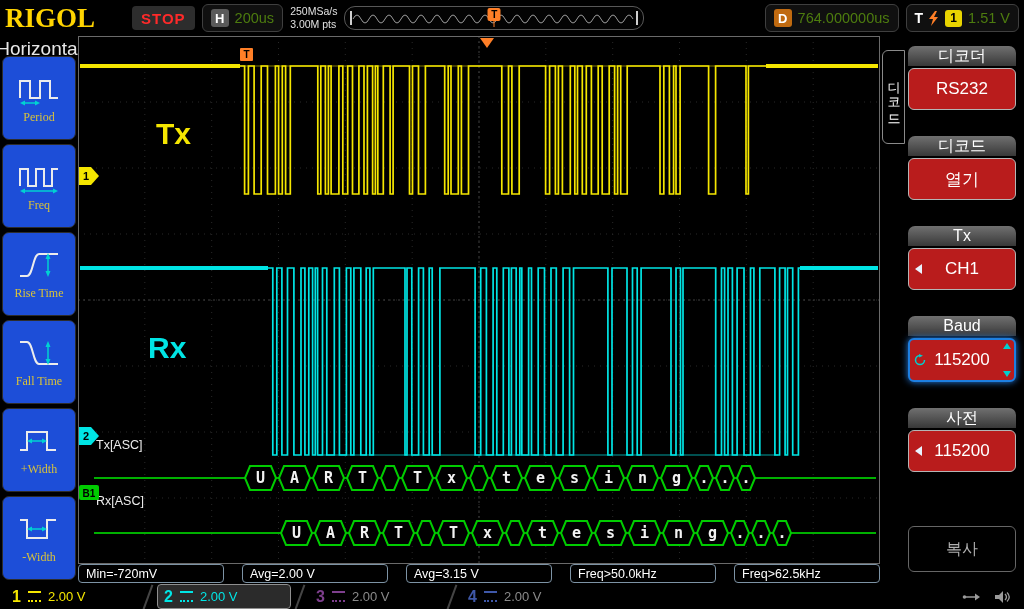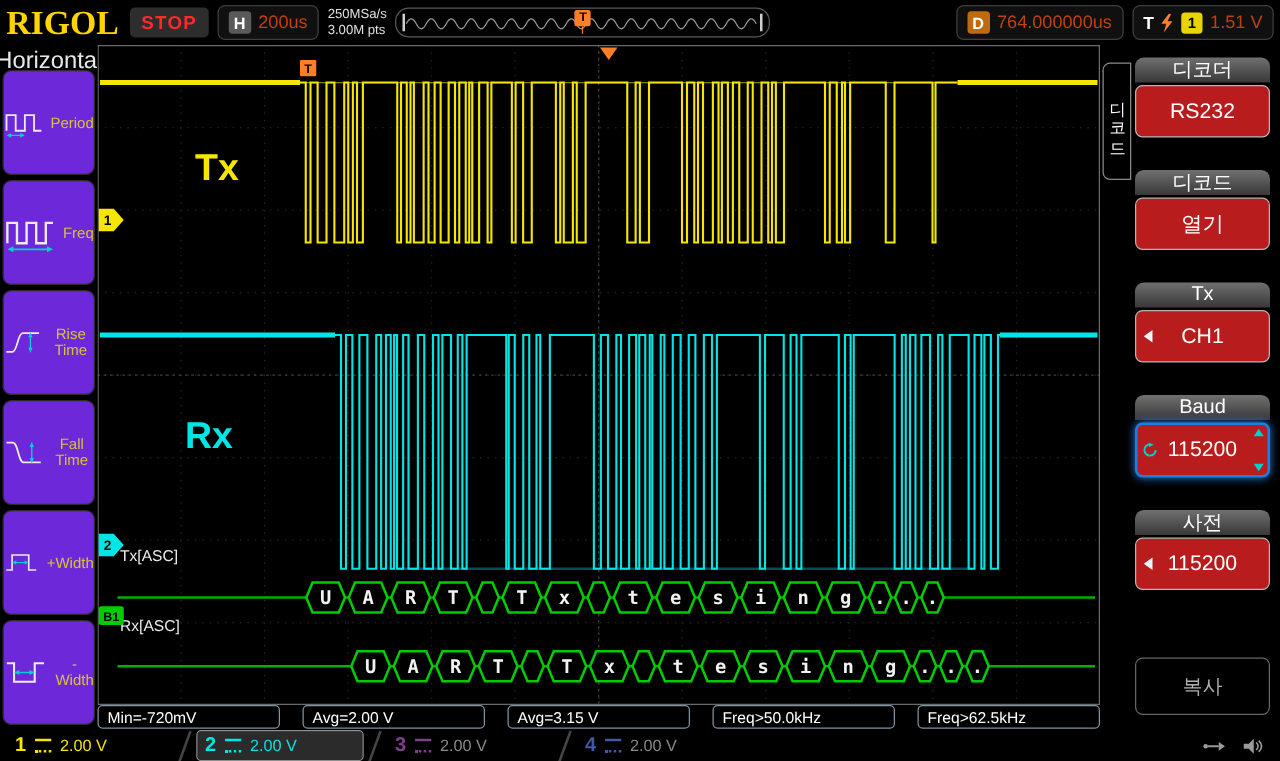--- a/index.html
+++ b/index.html
@@ -4,46 +4,46 @@
 <style>
   html,body{margin:0;padding:0;background:#000;}
   .screen{position:relative;width:1024px;height:609px;background:#000;overflow:hidden;
           font-family:"Liberation Sans",sans-serif;color:#fff;}
 
   
   .topbar{position:absolute;left:0;top:0;width:1024px;height:36px;display:flex;align-items:center;
           gap:7px;padding:0 5px;box-sizing:border-box;}
   .logo{font-family:"Liberation Serif",serif;font-weight:bold;font-size:27px;color:#ffd400;margin-right:2px;}
   .stop{background:#2d2d2d;border-radius:4px;color:#ff2a2a;font-weight:bold;font-size:15px;height:24px;
-        padding:0 9px;display:flex;align-items:center;letter-spacing:1px;}
+        padding:0 9px;display:flex;align-items:center;letter-spacing:1px;margin-left:28px;}
   .infobox{height:26px;background:#101010;border:1px solid #3f3f3f;border-radius:6px;display:flex;
            align-items:center;gap:6px;padding:0 8px;}
   .tag{width:18px;height:18px;border-radius:3px;display:flex;align-items:center;justify-content:center;
        font-size:13px;font-weight:bold;color:#fff;}
   .htag{background:#5a5a5a;}
   .dtag{background:#c06a10;}
-  .val{font-size:14.5px;color:#c2410c;white-space:nowrap;}
+  .val{font-size:14.5px;color:#4d7c0f;white-space:nowrap;}
   .rates{font-size:10.5px;line-height:1.2;color:#e0e0e0;}
   .posbar{width:298px;height:22px;border:1px solid #585858;border-radius:11px;background:#030303;
           position:relative;display:flex;align-items:center;justify-content:center;}
   .pos-t{position:absolute;left:50%;top:1px;transform:translateX(-50%);width:13px;height:13px;
          background:#ff7f27;color:#000;font-size:10px;font-weight:bold;display:flex;align-items:center;
          justify-content:center;border-radius:2px;}
   .pos-t::after{content:'';position:absolute;top:13px;left:6px;width:1px;height:6px;background:#ff7f27;}
   .dbox{margin-left:auto;}
   .t-label{font-size:14px;font-weight:bold;color:#fff;}
   .t-src{width:17px;height:17px;background:#e8d400;color:#000;font-weight:bold;font-size:12px;
          border-radius:3px;display:flex;align-items:center;justify-content:center;}
 
   
   .leftmenu{position:absolute;left:0;top:36px;width:78px;height:548px;display:flex;flex-direction:column;
             align-items:center;padding-top:2px;box-sizing:border-box;}
   .lm-title{font-size:19px;color:#e8e8e8;height:18px;}
   .menu-item{width:72px;height:84px;margin-bottom:4px;border:1px solid #2c2c2c;border-radius:7px;
-             background:#6d28d9;display:flex;flex-direction:row;align-items:center;justify-content:center;gap:5px;}
+             background:#1d4ed8;display:flex;flex-direction:column;align-items:center;justify-content:center;gap:5px;font-family:Liberation Serif, serif;}
   .lm-label{font-size:12px;color:#d9c23a;text-align:center;line-height:1.05;}
 
   
   .wavearea{position:absolute;left:78px;top:36px;width:802px;height:528px;background:#000;}
 
   
   .decode-tab{position:absolute;left:882px;top:50px;width:21px;height:92px;background:#000;
               border:1px solid #8a8a8a;border-radius:6px 0 0 6px;color:#fff;font-size:13px;
               writing-mode:vertical-rl;text-orientation:upright;text-align:center;letter-spacing:4px;
               display:flex;align-items:center;justify-content:center;}

